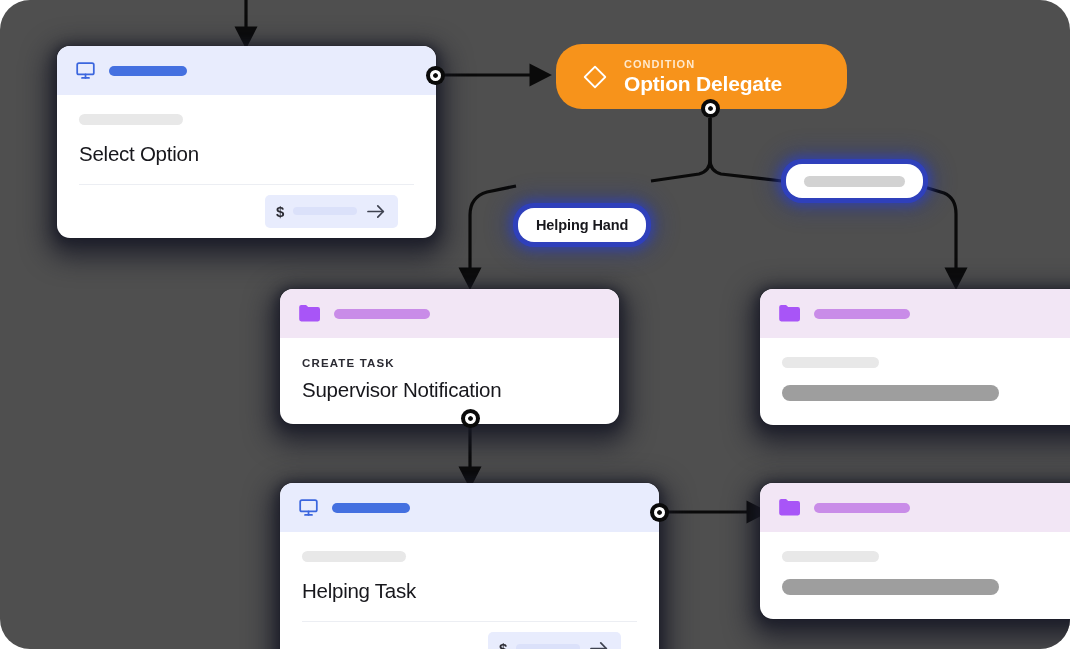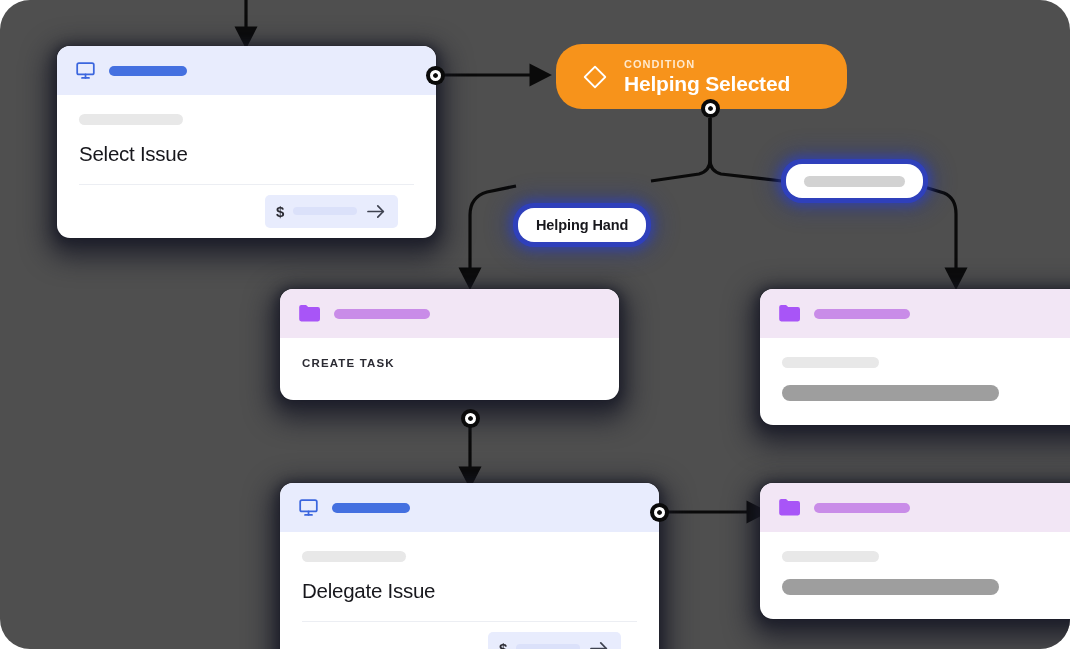--- a/index.html
+++ b/index.html
@@ -240,21 +240,21 @@
         <svg width="21" height="21" viewBox="0 0 24 24" fill="none" stroke="#3b66de" stroke-width="2" stroke-linecap="round" stroke-linejoin="round">
           <rect x="2.5" y="3.5" width="19" height="13" rx="2"></rect>
           <line x1="8" y1="20.5" x2="16" y2="20.5"></line>
           <line x1="12" y1="16.5" x2="12" y2="20.5"></line>
         </svg>
       </span>
       <span class="head-bar blue"></span>
     </div>
     <div class="card-body">
       <div class="sub-bar"></div>
-      <div class="card-title">Select Issue</div>
+      <div class="card-title">Select Option</div>
       <div class="card-foot">
         <div class="money">
           <span class="money-sym">$</span>
           <span class="money-bar"></span>
           <span class="money-arrow">
             <svg width="21" height="17" viewBox="0 0 24 20" fill="none" stroke="#3e4250" stroke-width="2" stroke-linecap="round" stroke-linejoin="round">
               <line x1="2" y1="10" x2="20" y2="10"></line>
               <polyline points="13.5,3.5 20,10 13.5,16.5"></polyline>
             </svg>
           </span>
@@ -265,21 +265,21 @@
   <div class="port" style="left:426px; top:66px;"></div>
 
   <div class="condition" style="left:556px; top:44px; width:291px; height:65px;">
     <span style="line-height:0;">
       <svg width="26" height="26" viewBox="0 0 24 24" fill="none" stroke="#ffffff" stroke-width="1.7" stroke-linejoin="round">
         <rect x="5.3" y="5.3" width="13.4" height="13.4" transform="rotate(45 12 12)"></rect>
       </svg>
     </span>
     <span class="cond-text">
       <span class="cond-eyebrow">CONDITION</span>
-      <span class="cond-title">Helping Selected</span>
+      <span class="cond-title">Option Delegate</span>
     </span>
   </div>
   <div class="port" style="left:701px; top:99px;"></div>
 
   <div class="branch" style="left:518px; top:164px;margin-top:44px;">
     <span class="branch-label">Helping Hand</span>
   </div>
 
   <div class="branch" style="left:786px; top:164px; width:137px;">
     <span class="branch-bar"></span>
@@ -290,20 +290,21 @@
       <span style="line-height:0;">
         <svg width="23" height="21" viewBox="0 0 24 22" fill="#a855f7">
           <path d="M1.2,4.2 a2.2,2.2 0 0 1 2.2,-2.2 h5.0 l2.2,2.3 h10.2 a2.2,2.2 0 0 1 2.2,2.2
                    v10.6 a2.2,2.2 0 0 1 -2.2,2.2 h-17.4 a2.2,2.2 0 0 1 -2.2,-2.2 z"></path>
         </svg>
       </span>
       <span class="head-bar purple"></span>
     </div>
     <div class="card-body" style="padding-bottom:22px;">
       <div class="eyebrow">CREATE TASK</div>
+      <div class="card-title">Supervisor Notification</div>
     </div>
   </div>
   <div class="port" style="left:461px; top:409px;"></div>
 
   <div class="card" style="left:760px; top:289px; width:379px;">
     <div class="card-head purple">
       <span style="line-height:0;">
         <svg width="23" height="21" viewBox="0 0 24 22" fill="#a855f7">
           <path d="M1.2,4.2 a2.2,2.2 0 0 1 2.2,-2.2 h5.0 l2.2,2.3 h10.2 a2.2,2.2 0 0 1 2.2,2.2
                    v10.6 a2.2,2.2 0 0 1 -2.2,2.2 h-17.4 a2.2,2.2 0 0 1 -2.2,-2.2 z"></path>
@@ -323,21 +324,21 @@
         <svg width="21" height="21" viewBox="0 0 24 24" fill="none" stroke="#3b66de" stroke-width="2" stroke-linecap="round" stroke-linejoin="round">
           <rect x="2.5" y="3.5" width="19" height="13" rx="2"></rect>
           <line x1="8" y1="20.5" x2="16" y2="20.5"></line>
           <line x1="12" y1="16.5" x2="12" y2="20.5"></line>
         </svg>
       </span>
       <span class="head-bar blue"></span>
     </div>
     <div class="card-body">
       <div class="sub-bar"></div>
-      <div class="card-title">Delegate Issue</div>
+      <div class="card-title">Helping Task</div>
       <div class="card-foot">
         <div class="money">
           <span class="money-sym">$</span>
           <span class="money-bar"></span>
           <span class="money-arrow">
             <svg width="21" height="17" viewBox="0 0 24 20" fill="none" stroke="#3e4250" stroke-width="2" stroke-linecap="round" stroke-linejoin="round">
               <line x1="2" y1="10" x2="20" y2="10"></line>
               <polyline points="13.5,3.5 20,10 13.5,16.5"></polyline>
             </svg>
           </span>

